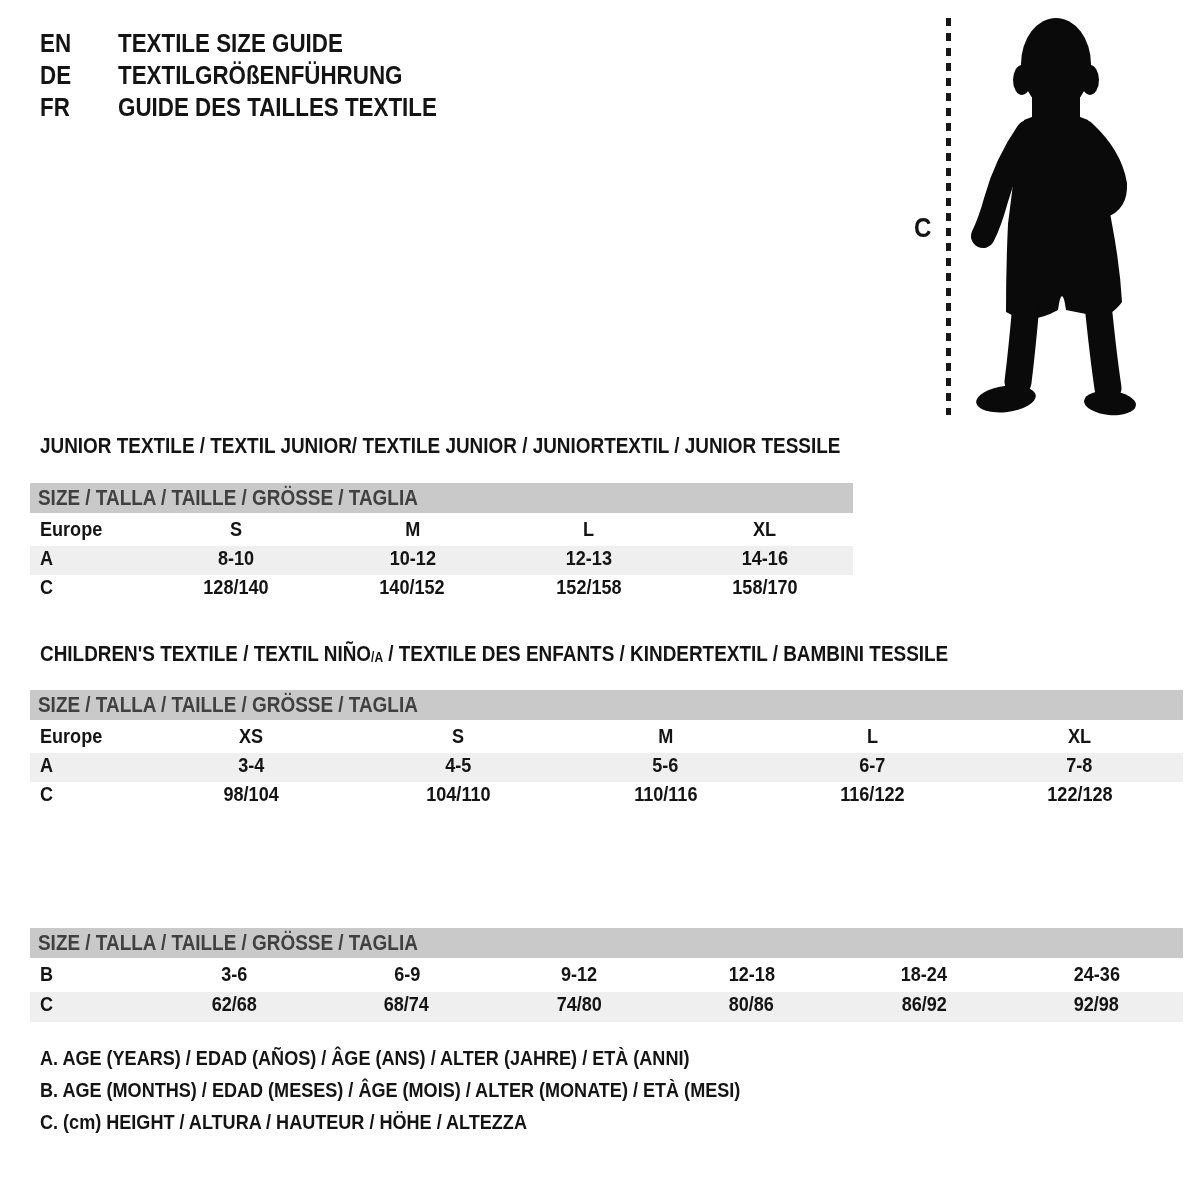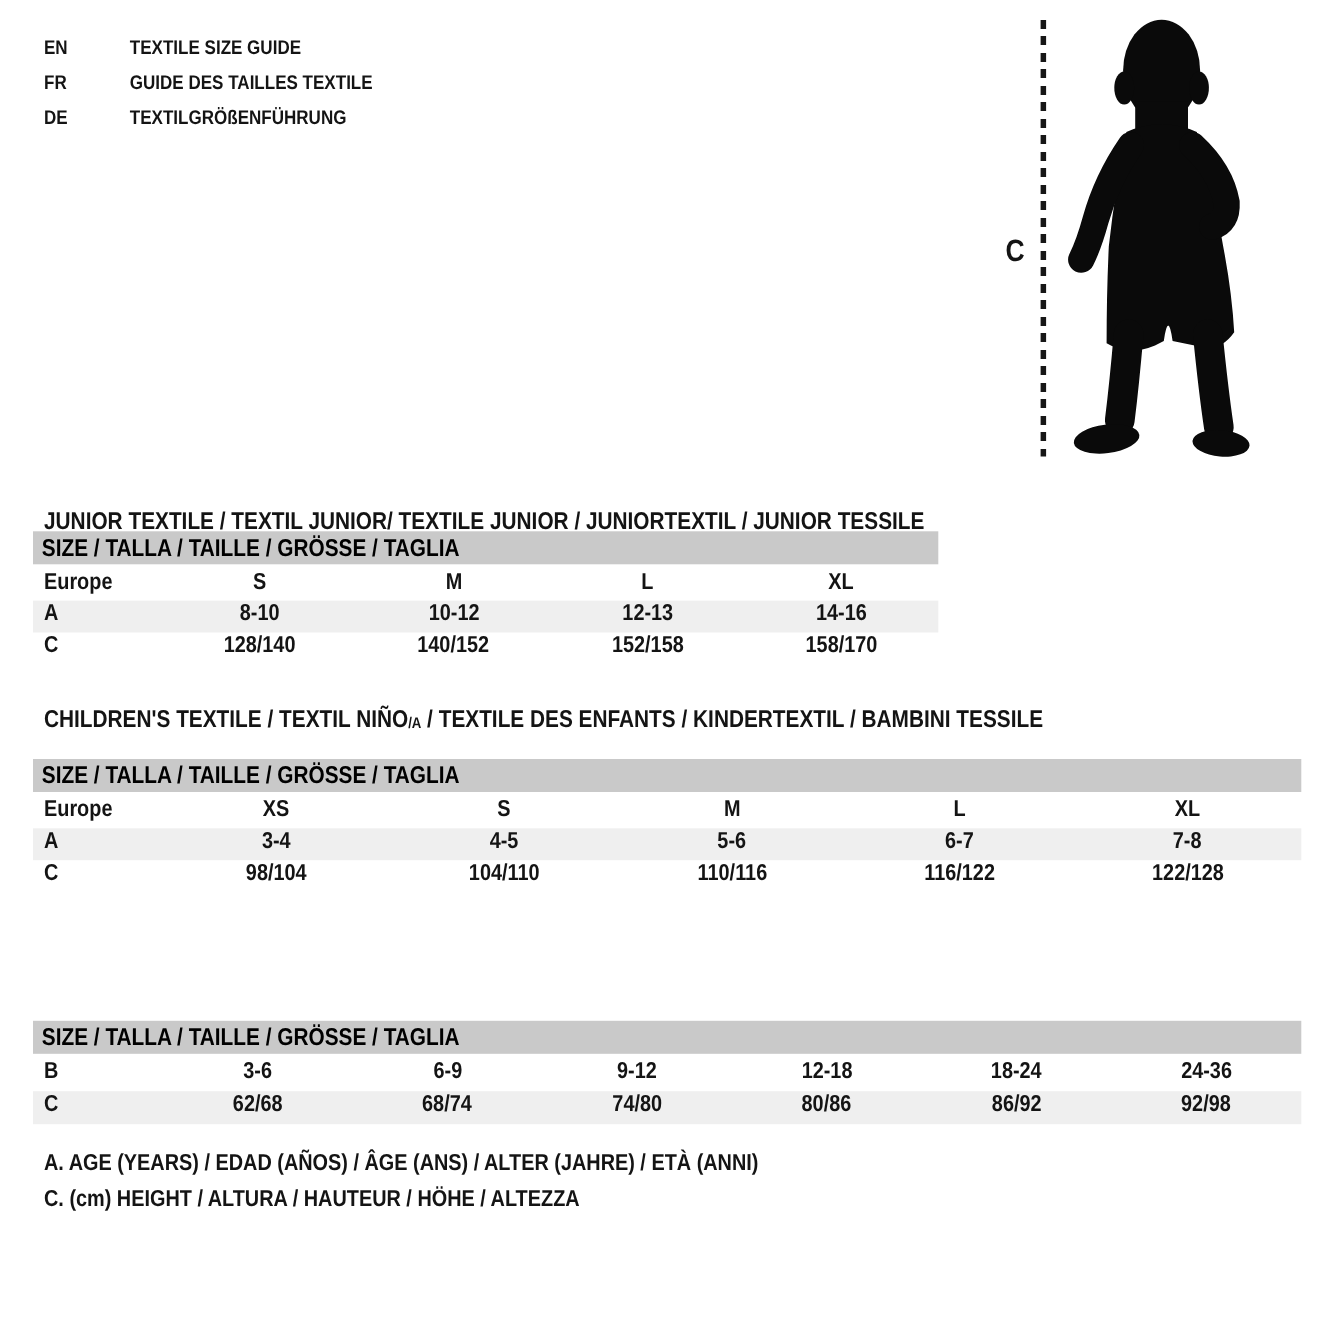--- a/index.html
+++ b/index.html
@@ -22,47 +22,47 @@
   }
   .cond-c {
     display:inline-block;
     transform:scaleX(0.86);
     transform-origin:50% 50%;
     white-space:nowrap;
   }
 
   
   .lang-block { position:absolute; left:40px; top:27px; }
-  .lang-row { display:flex; align-items:center; height:32px; font-size:18px; }
+  .lang-row { display:flex; align-items:center; height:32px; font-size:26px; }
   .lang-code { width:78px; }
 
   
   .height-line {
     position:absolute; left:946px; top:18px;
     width:5px; height:397px;
     background:repeating-linear-gradient(to bottom,#161616 0 8px,transparent 8px 15px);
   }
   .height-label { position:absolute; left:914px; top:212px; font-size:28px; }
   .baby-svg { position:absolute; left:962px; top:14px; width:176px; height:402px; }
 
   
   .section-title { position:absolute; left:40px; font-size:22px; }
-  .title-junior   { top:433px;margin-top:28px; }
+  .title-junior   { top:433px; }
   .title-children { top:641px; display:flex; align-items:baseline; transform:scaleX(0.86); transform-origin:0 50%; white-space:nowrap; }
   .title-children .sub { font-size:14px; position:relative; top:1px; }
   .title-children .part2 { margin-left:6px; }
   .title-babies { top:849px; line-height:33px; }
 
   
   .size-table { position:absolute; left:30px; }
   .tbl-junior   { top:483px; width:823px; }
   .tbl-children { top:690px; width:1153px; }
   .tbl-babies   { top:928px; width:1153px; }
   .size-bar {
-    height:30px; background:#c9c9c9; color:#000000;
+    height:30px; background:#c9c9c9; color:#404040;
     display:flex; align-items:center; padding-left:8px;
     font-size:22px; margin-bottom:4px;
   }
   .t-row { display:flex; height:29px; font-size:21px; }
   .t-row.alt { background:#efefef; }
   .tbl-babies .t-row { height:30px; }
   .t-label { width:118px; padding-left:10px; }
   .t-cell { flex:1; text-align:center; }
 
   
@@ -72,26 +72,26 @@
 <body>
 
 <div class="page">
 
   <div class="lang-block">
     <div class="lang-row">
       <span class="lang-code"><span class="cond">EN</span></span>
       <span class="cond">TEXTILE SIZE GUIDE</span>
     </div>
     <div class="lang-row">
+      <span class="lang-code"><span class="cond">DE</span></span>
+      <span class="cond">TEXTILGRÖßENFÜHRUNG</span>
+    </div>
+    <div class="lang-row">
       <span class="lang-code"><span class="cond">FR</span></span>
       <span class="cond">GUIDE DES TAILLES TEXTILE</span>
-    </div>
-    <div class="lang-row">
-      <span class="lang-code"><span class="cond">DE</span></span>
-      <span class="cond">TEXTILGRÖßENFÜHRUNG</span>
     </div>
   </div>
 
   <div class="height-line"></div>
   <div class="height-label"><span class="cond">C</span></div>
   <svg class="baby-svg" viewBox="0 0 176 402" aria-hidden="true">
     <g fill="#0a0a0a">
 
       <ellipse cx="94" cy="50" rx="35" ry="46"></ellipse>
       <ellipse cx="60" cy="66" rx="9" ry="15"></ellipse>
@@ -205,16 +205,17 @@
       <span class="t-cell"><span class="cond-c">68/74</span></span>
       <span class="t-cell"><span class="cond-c">74/80</span></span>
       <span class="t-cell"><span class="cond-c">80/86</span></span>
       <span class="t-cell"><span class="cond-c">86/92</span></span>
       <span class="t-cell"><span class="cond-c">92/98</span></span>
     </div>
   </div>
 
   <div class="legend">
     <div><span class="cond">A. AGE (YEARS) / EDAD (AÑOS) / ÂGE (ANS) / ALTER (JAHRE) / ETÀ (ANNI)</span></div>
+    <div><span class="cond">B. AGE (MONTHS) / EDAD (MESES) / ÂGE (MOIS) / ALTER (MONATE) / ETÀ (MESI)</span></div>
     <div><span class="cond">C. (cm) HEIGHT / ALTURA / HAUTEUR / HÖHE / ALTEZZA</span></div>
   </div>
 
 </div>
 
 </body></html>

